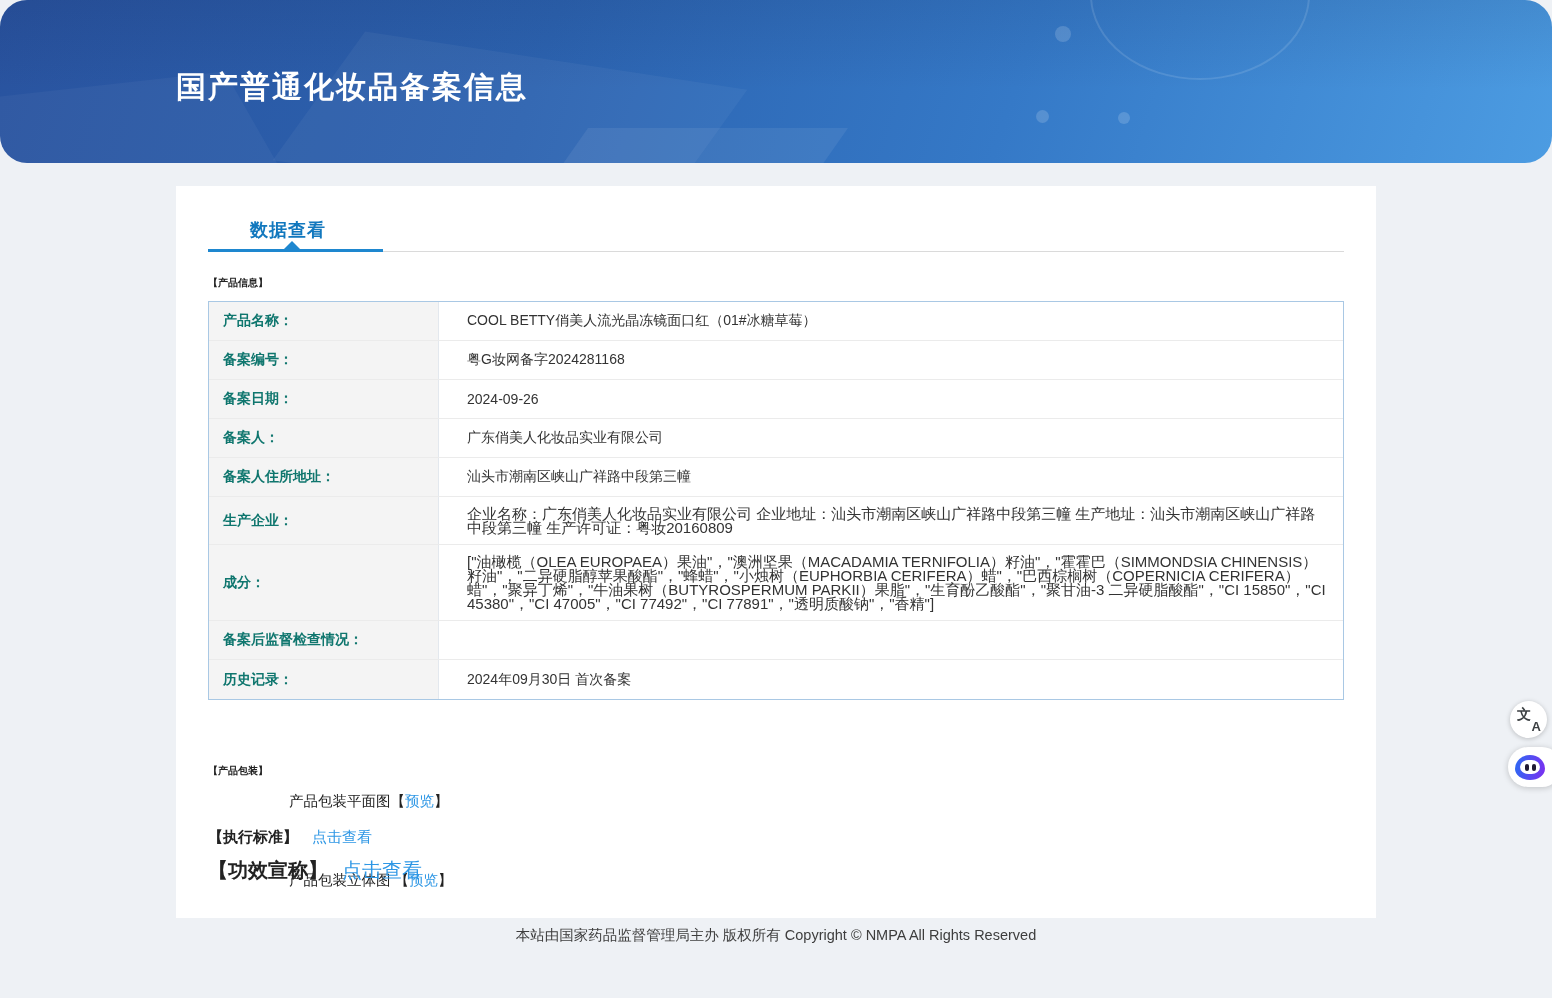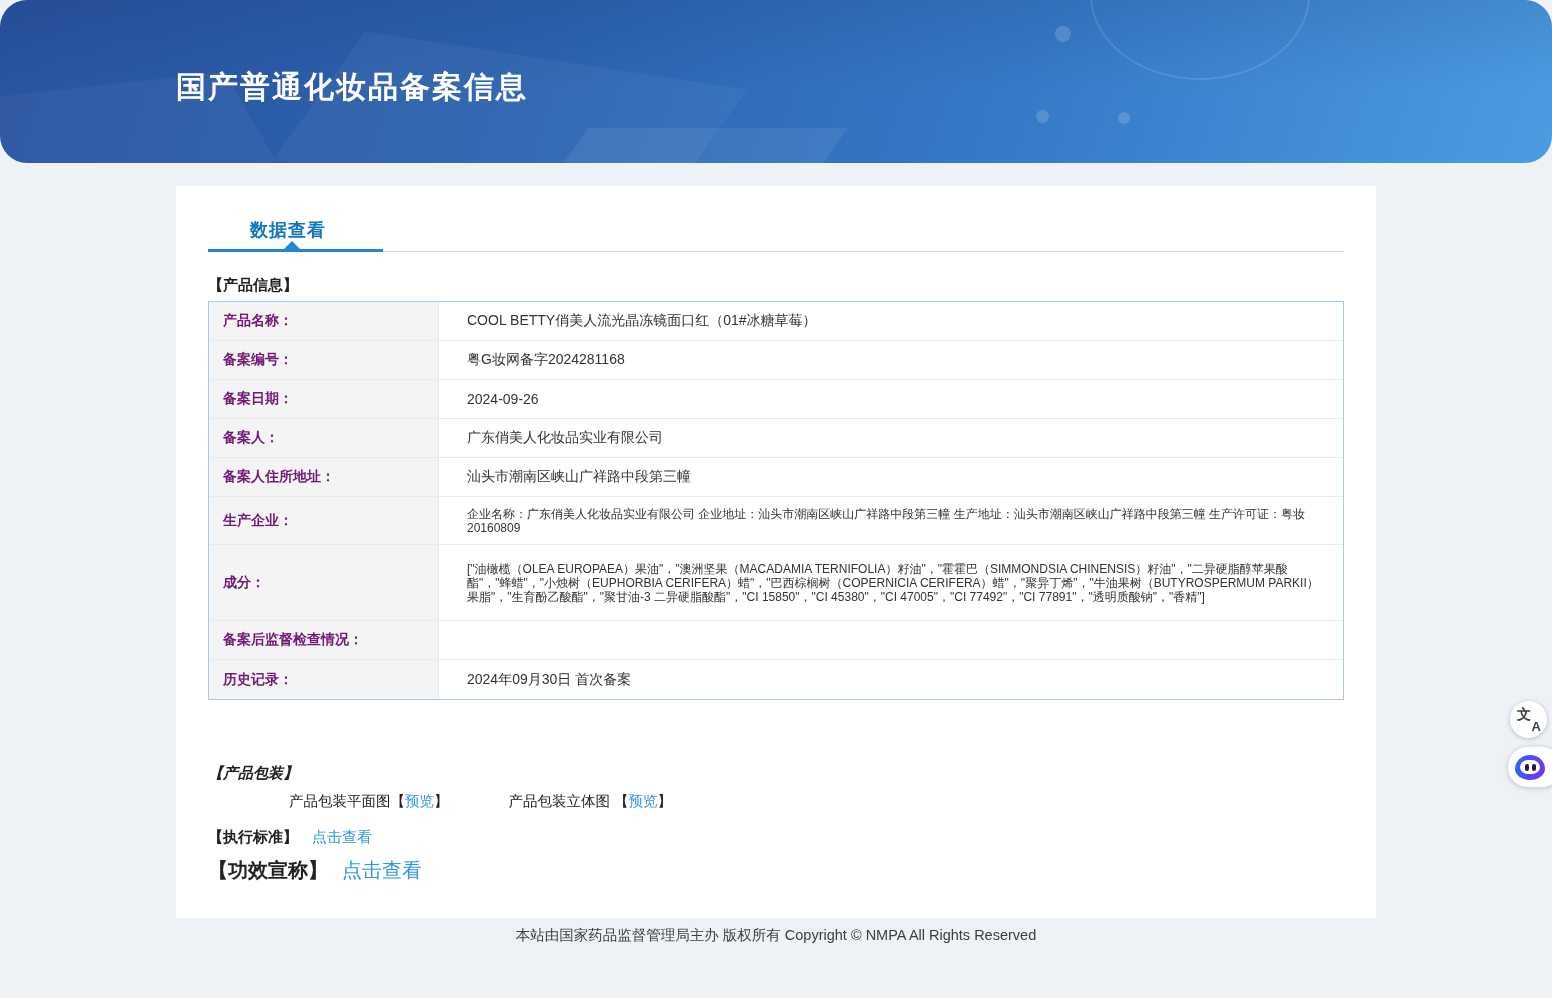--- a/index.html
+++ b/index.html
@@ -46,49 +46,49 @@
     color:#1278be; font-size:18px; font-weight:bold; letter-spacing:1px;
     cursor:pointer;
   }
   .tab-rule-gray { position:absolute; left:207px; top:65px; width:961px; height:1px; background:#dadada; }
   .tab-rule-blue { position:absolute; left:32px; top:63px; width:175px; height:3px; background:#1e87cf; }
   .tab-tri {
     position:absolute; left:108px; top:55px; width:0; height:0;
     border-left:8px solid transparent; border-right:8px solid transparent;
     border-bottom:8px solid #1e87cf;
   }
-  .section-head { position:absolute; left:32px; font-size:15px; font-weight:bold; color:#222; }
+  .section-head { position:absolute; left:32px; font-size:10px; font-weight:bold; color:#222; }
   .sec-product { top:90px; }
-  .sec-package { top:578px;font-style:italic; }
+  .sec-package { top:578px; }
   
   .info-table {
     position:absolute; left:32px; top:115px; width:1136px;
     border:1px solid #a9c8e4;
   }
   .trow { display:flex; border-bottom:1px solid #ebebeb; }
   .trow:last-child { border-bottom:none; }
   .tlabel {
     width:230px; flex:0 0 230px; background:#f4f4f4;
     border-right:1px solid #e3e8ee;
     display:flex; align-items:center;
     padding:0 10px 0 14px;
-    font-weight:bold; font-size:14px; color:#701a75;
+    font-weight:bold; font-size:14px; color:#0f766e;
   }
   .tvalue {
     flex:1; display:flex; align-items:center;
     padding:0 14px 0 28px; font-size:14px; color:#333;
   }
   .h40 { height:39px; }
   .h48 { height:48px; }
   .h75 { height:76px; }
-  .tvalue.small { font-size:12px; line-height:14px; }
+  .tvalue.small { font-size:15px; line-height:14px; }
   
   .pkg-line {
     position:absolute; left:113px; top:606px;
-    display:flex; gap:60px; font-size:14.5px; color:#222;
+    display:flex; gap:60px; font-size:14.5px; color:#222;flex-direction:column;
   }
   .std-line { position:absolute; left:32px; top:642px; display:flex; gap:14px; font-size:15px; }
   .eff-line { position:absolute; left:32px; top:671px; display:flex; gap:14px; font-size:20px; }
   .std-line .section-head-inline, .eff-line .section-head-inline { font-weight:bold; color:#222; }
   a.blue-link { color:#2e97e5; text-decoration:none; cursor:pointer; }
   
   .footer {
     position:absolute; left:0; top:918px; width:1552px; height:80px;
     background:#eef1f5; text-align:center;
   }

